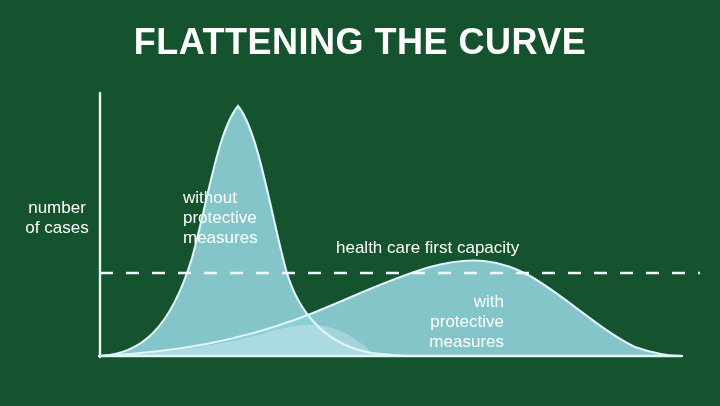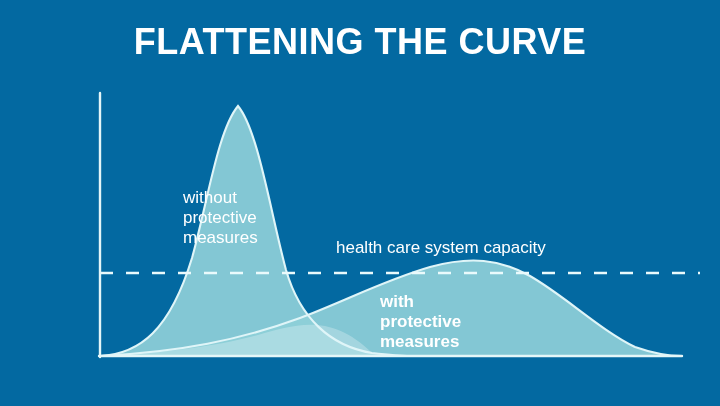--- a/index.html
+++ b/index.html
@@ -4,21 +4,21 @@
 <style>
   html, body {
     margin: 0;
     padding: 0;
     background: #1a99a3;
   }
   #stage {
     position: relative;
     width: 720px;
     height: 406px;
-    background: #0369a1;
+    background: #14532d;
     overflow: hidden;
     font-family: "Liberation Sans", sans-serif;
     -webkit-font-smoothing: antialiased;
   }
 
   
   #title {
     position: absolute;
     left: 0;
     top: 24px;
@@ -77,24 +77,23 @@
     width: 124px;
     text-align: left;
     font-size: 17px;
     color: #ffffff;
   }
 
   #curve2-label {
     left: 380px;
     top: 292px;
     width: 124px;
-    text-align: left;
+    text-align: right;
     font-size: 17px;
     color: #ffffff;
-    font-weight: bold;
   }
 </style>
 </head>
 <body>
 
 <div id="stage">
 
   <div id="title">FLATTENING THE CURVE</div>
 
   <svg id="chart-svg" viewBox="0 0 720 406">
@@ -142,23 +141,27 @@
                C 300,318 330,346 372,353
                C 390,355 400,356 410,356" fill="none" stroke="#dff5f8" stroke-width="2.1" stroke-linecap="round"></path>
     </g>
 
     <line x1="100" y1="273" x2="700" y2="273" stroke="#eafafc" stroke-width="2.4" stroke-dasharray="13 13" stroke-linecap="butt"></line>
 
     <line x1="100" y1="93" x2="100" y2="357" stroke="#e4f6f8" stroke-width="2.4" stroke-linecap="round"></line>
     <line x1="99" y1="356" x2="682" y2="356" stroke="#e4f6f8" stroke-width="2.4" stroke-linecap="round"></line>
   </svg>
 
+  <div class="chart-label" id="y-axis-label">
+    <div>number</div>
+    <div>of cases</div>
+  </div>
 
 
-  <div class="chart-label" id="capacity-label">health care system capacity</div>
+  <div class="chart-label" id="capacity-label">health care first capacity</div>
 
   <div class="chart-label" id="curve1-label">
     <div>without</div>
     <div>protective</div>
     <div>measures</div>
   </div>
 
   <div class="chart-label" id="curve2-label">
     <div>with</div>
     <div>protective</div>

